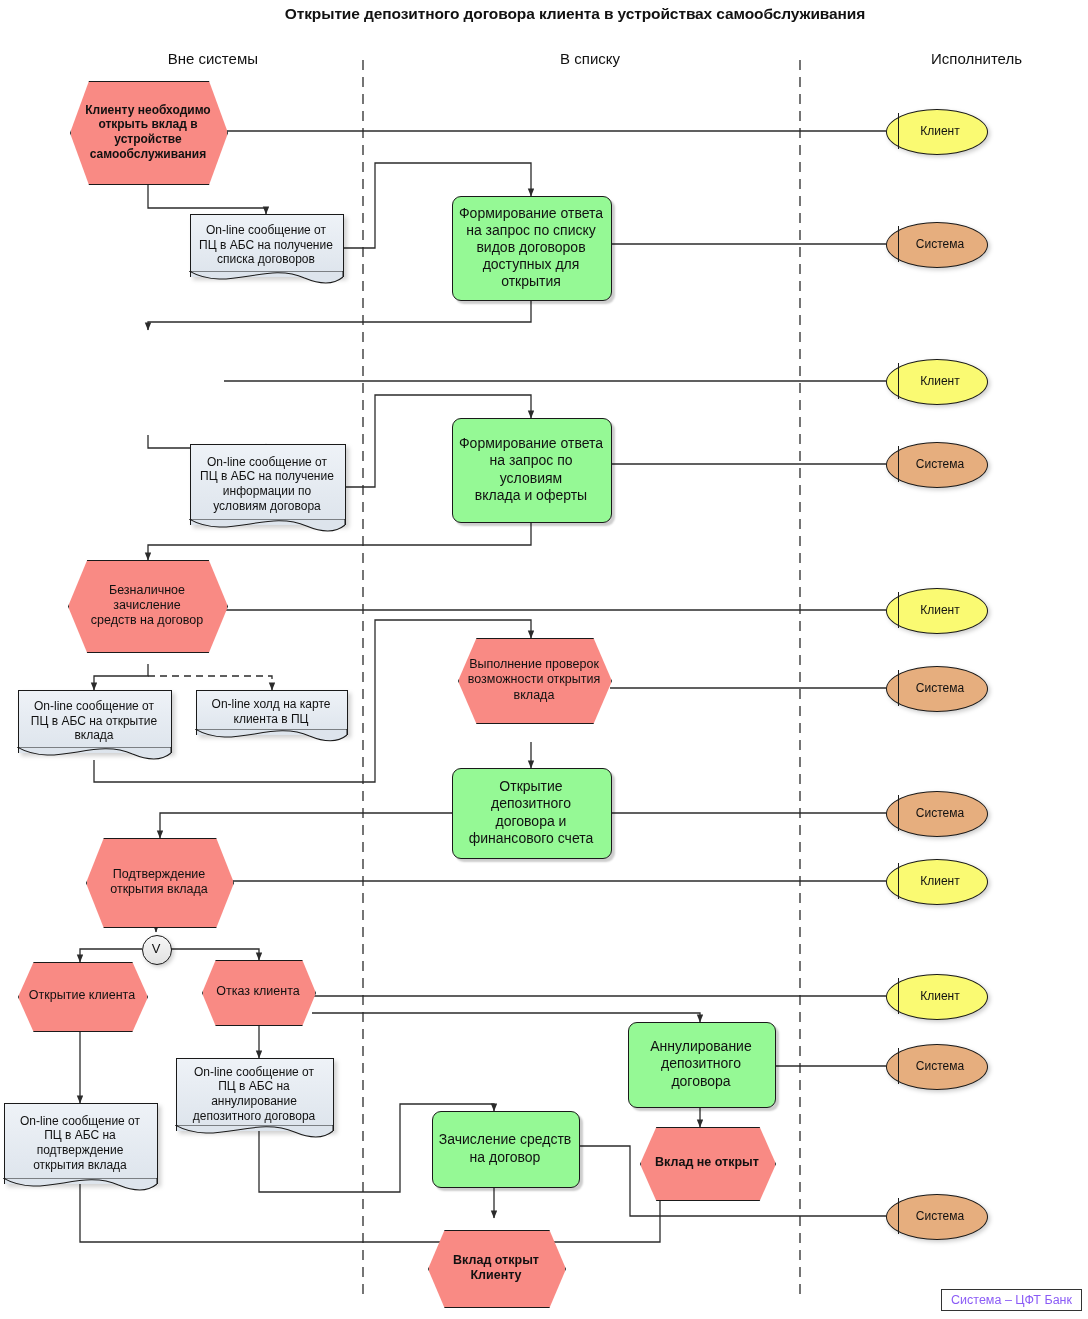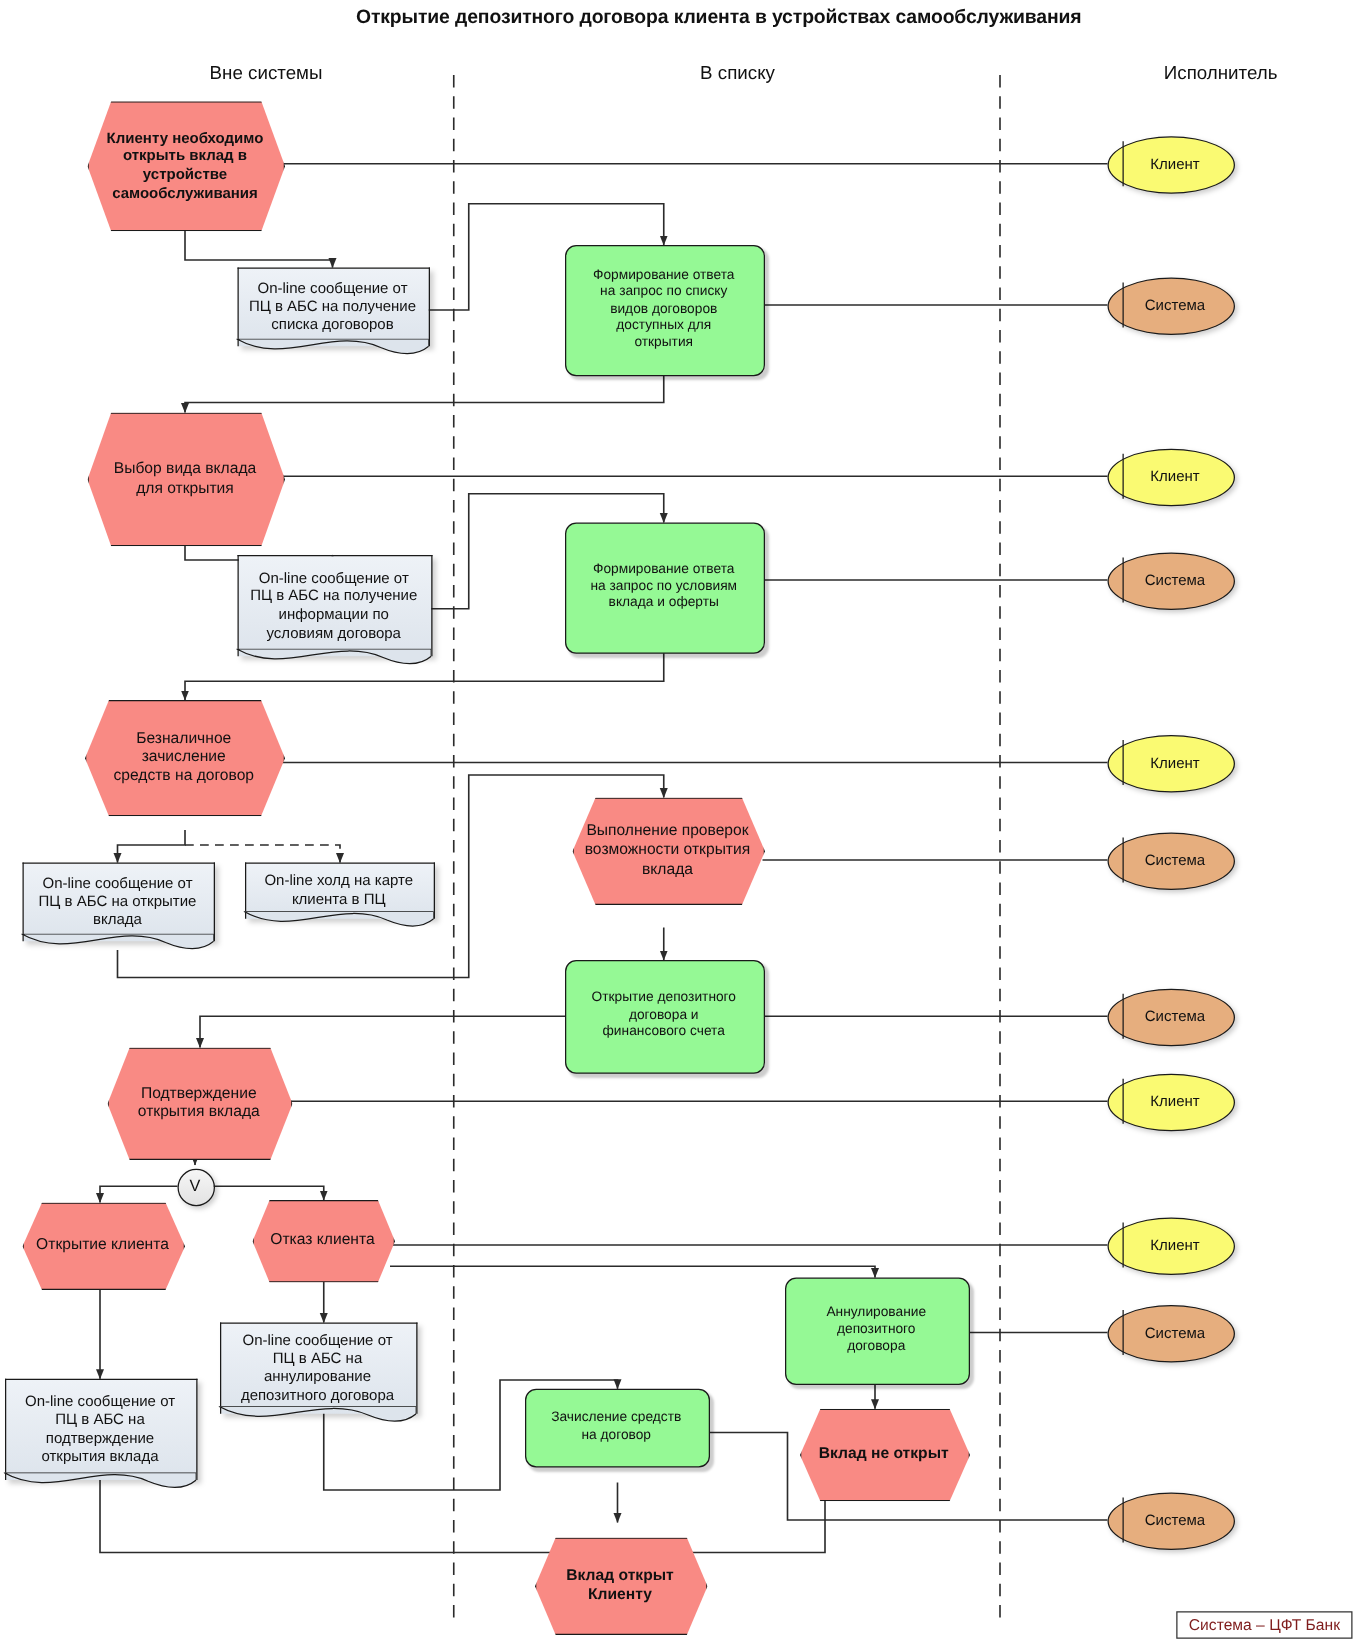--- a/index.html
+++ b/index.html
@@ -55,25 +55,25 @@
   }
   
   #title{
     position:absolute;left:0;top:5px;width:1088px;text-align:center;
     font-size:15.5px;font-weight:bold;color:#111;letter-spacing:-.1px;margin-left:31px;
   }
   .colhead{position:absolute;font-size:15px;color:#111;text-align:right;}
   #footer{
     position:absolute;right:6px;bottom:8px;
     border:1px solid #333;background:#fff;
-    padding:3px 9px;font-size:12.5px;color:#7f1d1d;
+    padding:3px 9px;font-size:12.5px;color:#8b5cf6;
   }
   .tx-hex{font-size:12px;font-weight:bold;}
   .tx-hexn{font-size:12.5px;}
-  .tx-rr{font-size:11px;}
+  .tx-rr{font-size:14px;}
   .tx-doc{font-size:12px;}
   .tx-ell{font-size:12px;}
   .tx-v{font-size:13px;}
   .bold{font-weight:bold;}
 </style>
 </head>
 <body>
 
 <div id="stage">
 
@@ -171,25 +171,20 @@
 
   <div class="node" style="left:452px;top:196px;width:158px;height:103px;">
     <div class="rrshape"></div>
     <div class="lbl tx-rr">Формирование ответа
 на запрос по списку
 видов договоров
 доступных для
 открытия</div>
   </div>
 
-  <div class="node" style="left:70px;top:330px;width:156px;height:105px;">
-    <div class="hexshape"></div>
-    <div class="lbl tx-hexn">Выбор вида вклада
-для открытия</div>
-  </div>
 
   <div class="node" style="left:190px;top:444px;width:154px;height:80px;">
     <div class="docshape"></div>
     <svg class="docwave" viewBox="0 0 154 22" preserveAspectRatio="none">
       <path d="M0,0 C38,22 77,-10 116,7 C135,15 147,12 154,6 L154,0 Z" fill="#DDE4EC" stroke="#1a1a1a" stroke-width="1"></path>
     </svg>
     <div class="lbl tx-doc" style="height:80px;">On-line сообщение от
 ПЦ в АБС на получение
 информации по
 условиям договора</div>
@@ -285,21 +280,21 @@
 открытия вклада</div>
   </div>
 
   <div class="node" style="left:628px;top:1022px;width:146px;height:84px;">
     <div class="rrshape"></div>
     <div class="lbl tx-rr">Аннулирование
 депозитного
 договора</div>
   </div>
 
-  <div class="node" style="left:420px;top:1111px;width:146px;height:61px;">
+  <div class="node" style="left:432px;top:1111px;width:146px;height:75px;">
     <div class="rrshape"></div>
     <div class="lbl tx-rr">Зачисление средств
 на договор</div>
   </div>
 
   <div class="node" style="left:640px;top:1127px;width:134px;height:72px;">
     <div class="hexshape"></div>
     <div class="lbl tx-hexn bold">Вклад не открыт</div>
   </div>
 

